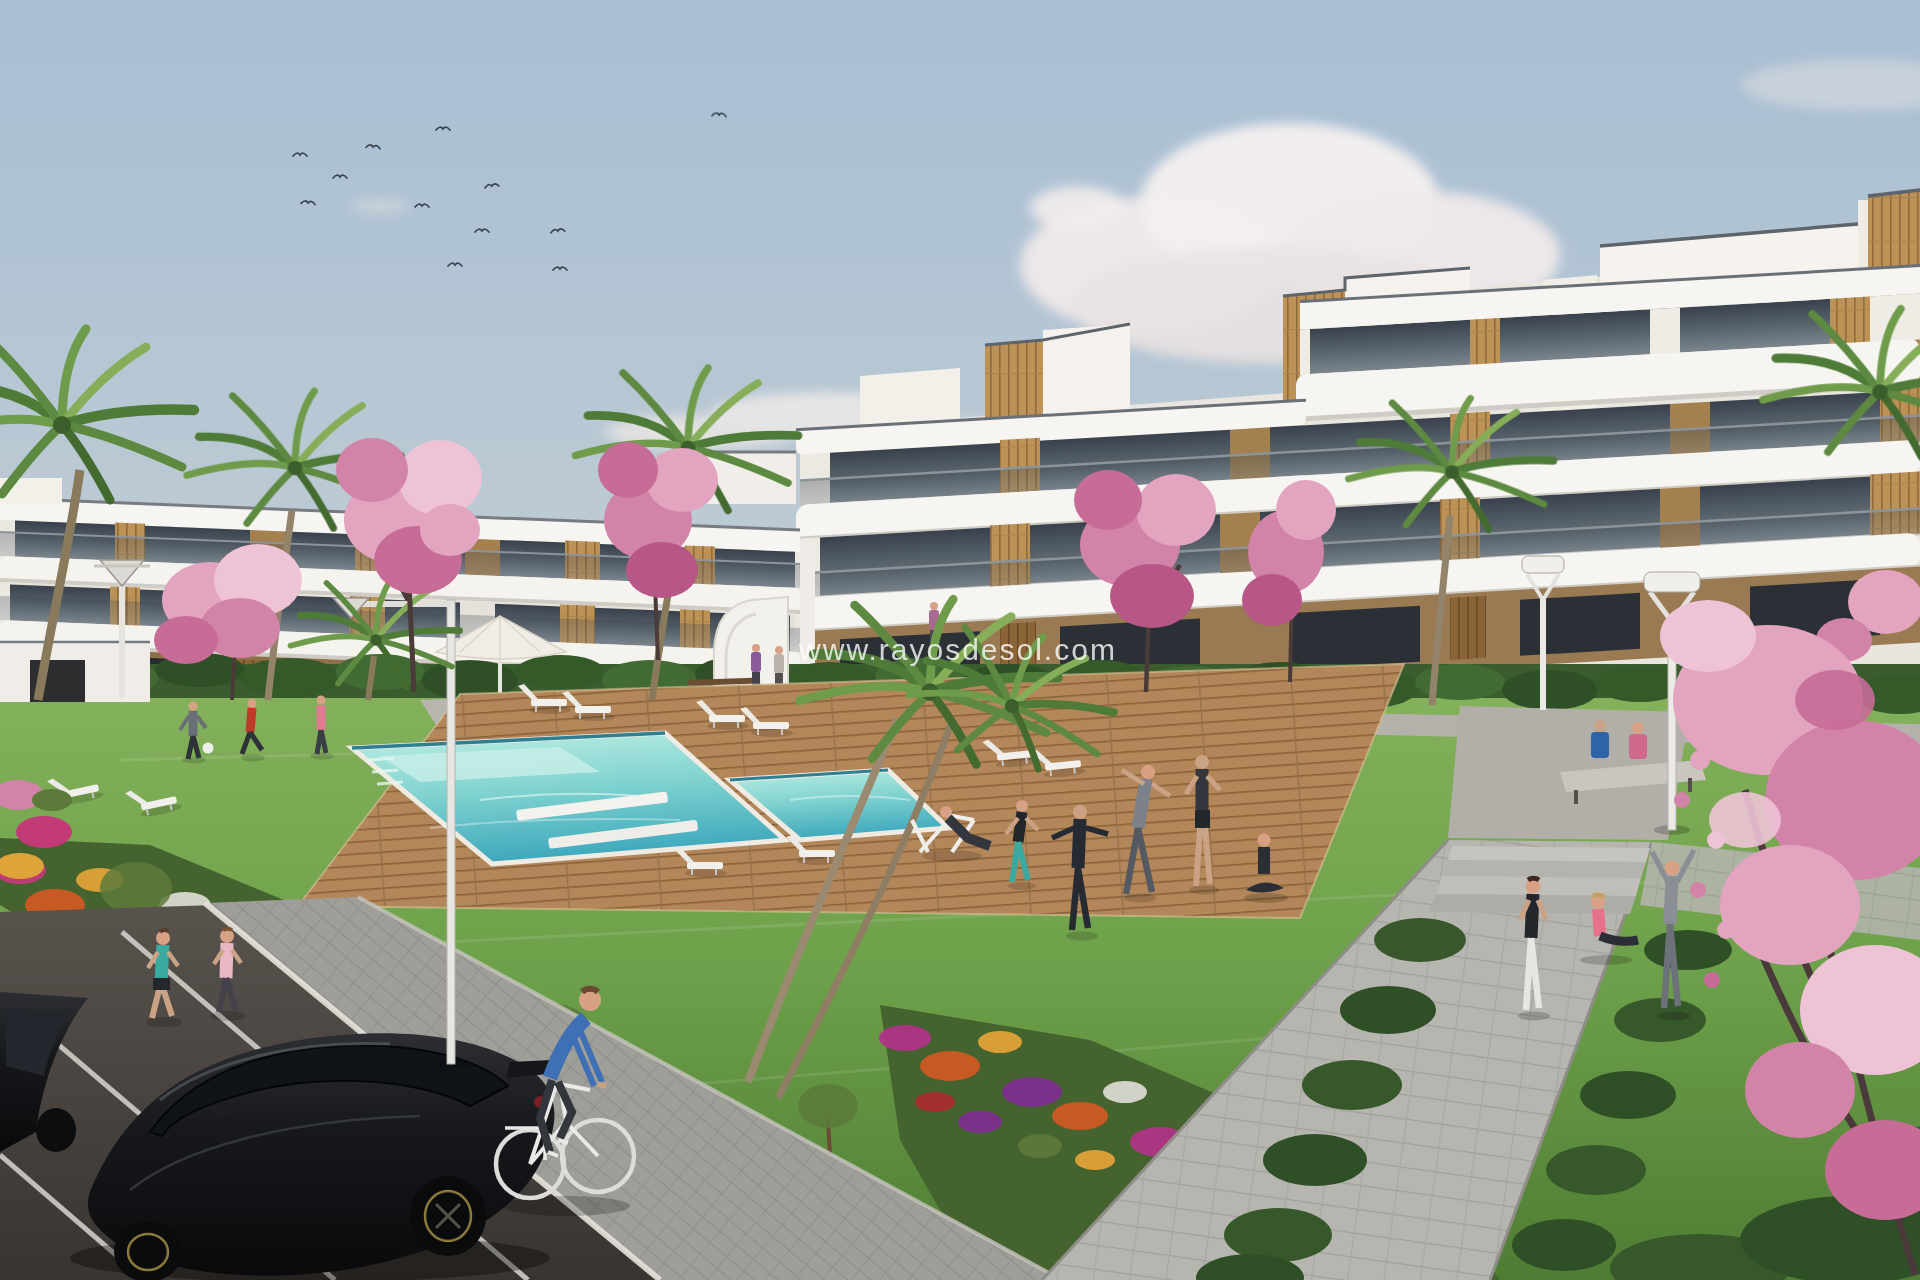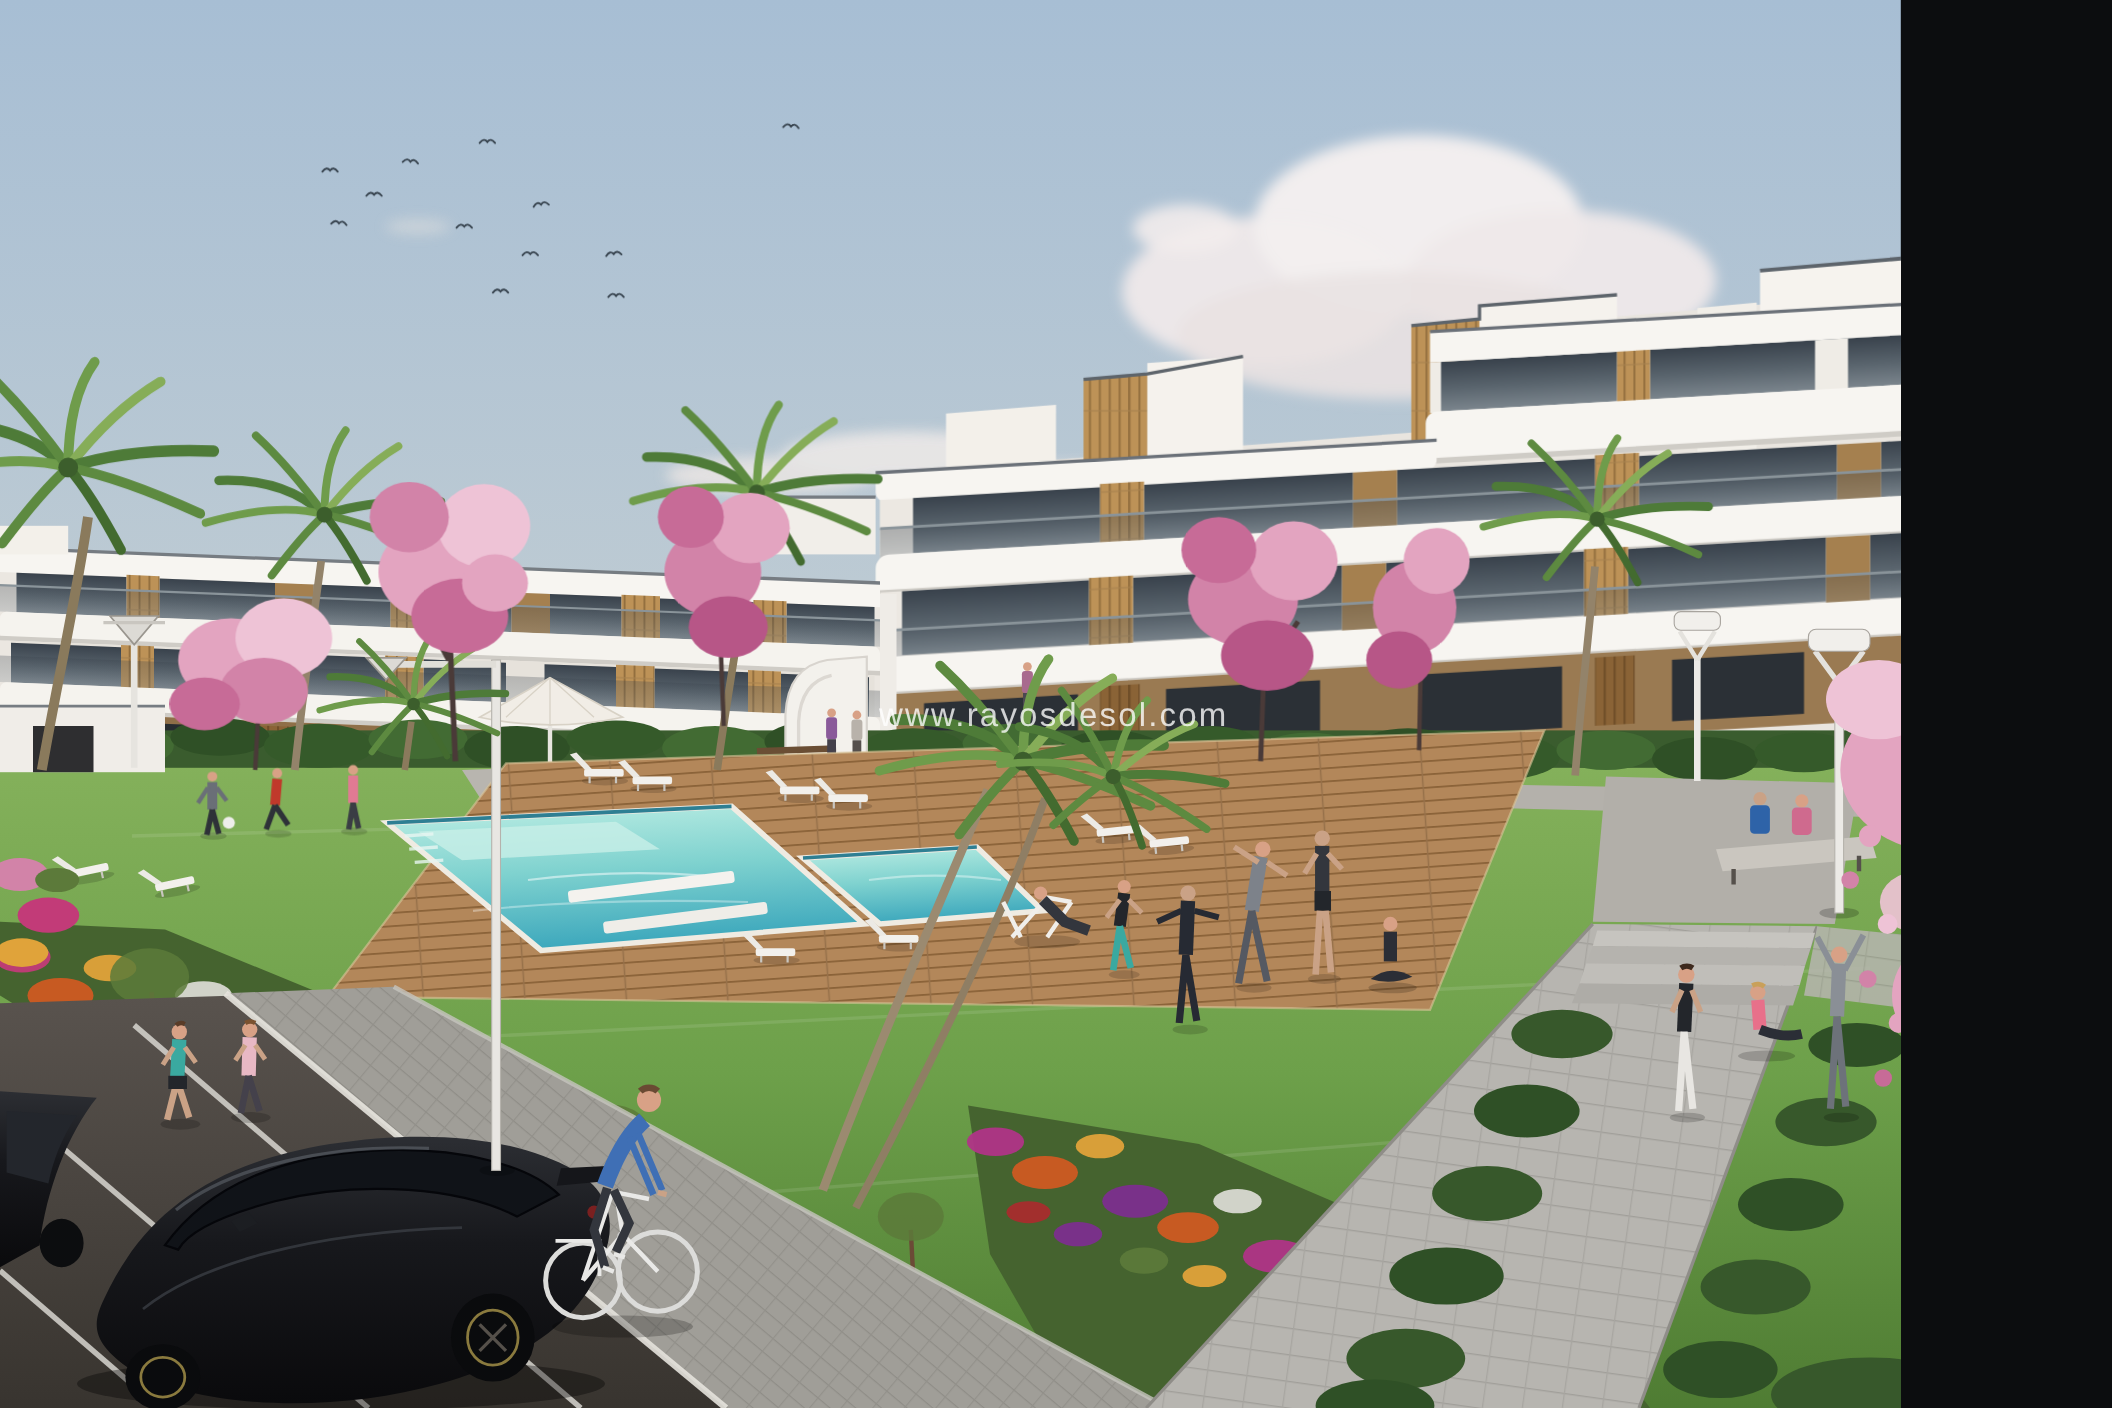--- a/index.html
+++ b/index.html
@@ -1,17 +1,17 @@
 <!DOCTYPE html>
 <html><head>
 <meta charset="utf-8">
 <style>
   html,body{margin:0;padding:0;background:#0c0d0f;}
   body{font-family:"Liberation Sans", sans-serif;}
-  .stage{position:relative;width:1728px;height:1280px;overflow:hidden;}
+  .stage{position:relative;width:1920px;height:1280px;overflow:hidden;}
   svg{display:block;width:1920px;height:1280px;}
   .wm{font-family:"Liberation Sans","DejaVu Sans",sans-serif;font-size:30px;letter-spacing:2px;fill:#ffffff;opacity:.78;}
 </style>
 </head>
 <body>
 
 <div class="stage">
 <svg viewBox="0 0 1920 1280" xmlns="http://www.w3.org/2000/svg">
 <defs>
   <linearGradient id="skyG" x1="0" y1="0" x2="0" y2="1">

